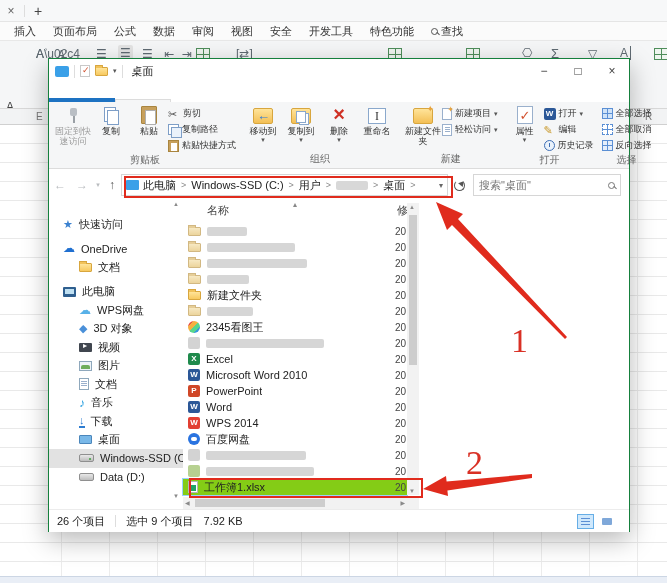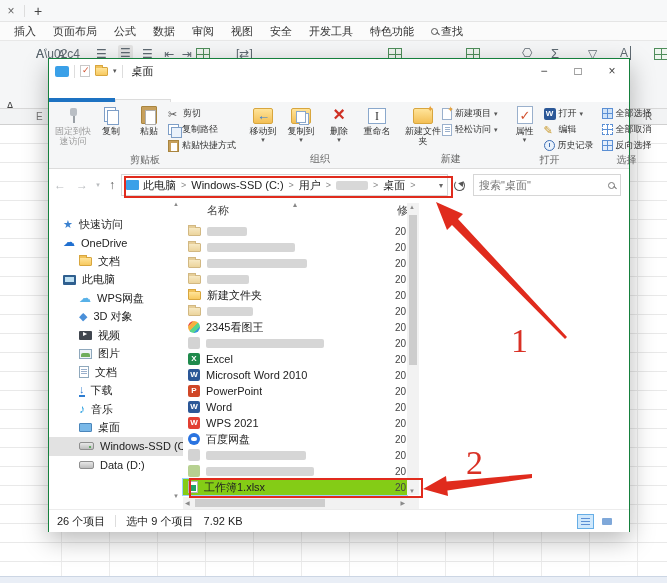--- a/index.html
+++ b/index.html
@@ -117,21 +117,21 @@
   .refresh { width:11px; height:11px; border:1.5px solid #555; border-radius:50%; border-top-color:transparent; position:relative; margin:0 8px 0 6px; }
   .refresh::after { content:""; position:absolute; right:-2px; top:-3px; border:3px solid transparent; border-bottom:5px solid #555; transform:rotate(40deg); }
   .searchbox { width:148px; height:22px; border:1px solid #d6d6d6; display:flex; align-items:center; padding:0 5px; }
   .searchbox input { border:none; outline:none; flex:1; font-size:11px; color:#555; font-family:inherit; min-width:0; background:transparent; }
   .searchbox .mag { border-color:#777; } .searchbox .mag::after { background:#777; }
   
   .mainarea { position:absolute; left:0; top:140px; width:100%; height:310px; background:#fff; }
   .navpane { position:absolute; left:0; top:0; width:134px; height:100%; padding-top:16px; }
   .navitem { height:18.5px; display:flex; align-items:center; gap:6px; padding-left:14px; font-size:11px; color:#222; white-space:nowrap; overflow:hidden; }
   .navitem.lv1 { padding-left:30px; }
-  .navitem.gap { }
+  .navitem.gap { margin-top:6px; }
   .navitem.selected { background:#e2e2e2; }
   .navrail-up { position:absolute; right:4px; top:2px; color:#8a8a8a; font-size:6px; }
   .navrail-dn { position:absolute; right:4px; top:294px; color:#8a8a8a; font-size:6px; }
   
   .i-star { color:#3b82d0; font-size:11px; line-height:11px; } .i-star::before { content:"\2605"; }
   .i-cloud { color:#1f6fd0; font-size:12px; line-height:11px; } .i-cloud::before { content:"\2601"; }
   .i-wpscloud { color:#58b1e8; font-size:12px; line-height:11px; } .i-wpscloud::before { content:"\2601"; }
   .i-pc { width:13px; height:10px; background:#2f5f8f; border-radius:1px; }
   .i-pc::after { content:""; position:absolute; left:2px; top:2px; width:9px; height:5px; background:#bfe0f2; }
   .i-3d { color:#4a90d9; font-size:11px; line-height:11px; } .i-3d::before { content:"\25C6"; }
@@ -469,26 +469,26 @@
         </div>
         <div class="navitem lv1">
           <span class="ic i-picture"></span>
           <span>图片</span>
         </div>
         <div class="navitem lv1">
           <span class="ic i-document"></span>
           <span>文档</span>
         </div>
         <div class="navitem lv1">
+          <span class="ic i-music"></span>
+          <span>音乐</span>
+        </div>
+        <div class="navitem lv1">
           <span class="ic i-download"></span>
           <span>下载</span>
-        </div>
-        <div class="navitem lv1">
-          <span class="ic i-music"></span>
-          <span>音乐</span>
         </div>
         <div class="navitem lv1">
           <span class="ic i-desktop"></span>
           <span>桌面</span>
         </div>
         <div class="navitem lv1 selected">
           <span class="ic i-drive"></span>
           <span>Windows-SSD (C:)</span>
         </div>
         <div class="navitem lv1">
@@ -558,21 +558,21 @@
             <span class="fname">PowerPoint</span>
             <span class="fdate">20</span>
           </div>
           <div class="frow">
             <span class="ic badge i-word"></span>
             <span class="fname">Word</span>
             <span class="fdate">20</span>
           </div>
           <div class="frow">
             <span class="ic badge i-wps"></span>
-            <span class="fname">WPS 2021</span>
+            <span class="fname">WPS 2014</span>
             <span class="fdate">20</span>
           </div>
           <div class="frow">
             <span class="ic i-baidu"></span>
             <span class="fname">百度网盘</span>
             <span class="fdate">20</span>
           </div>
           <div class="frow">
             <span class="ic i-blurgray dim"></span>
             <span class="fblur" style="width: 100px;"></span>

